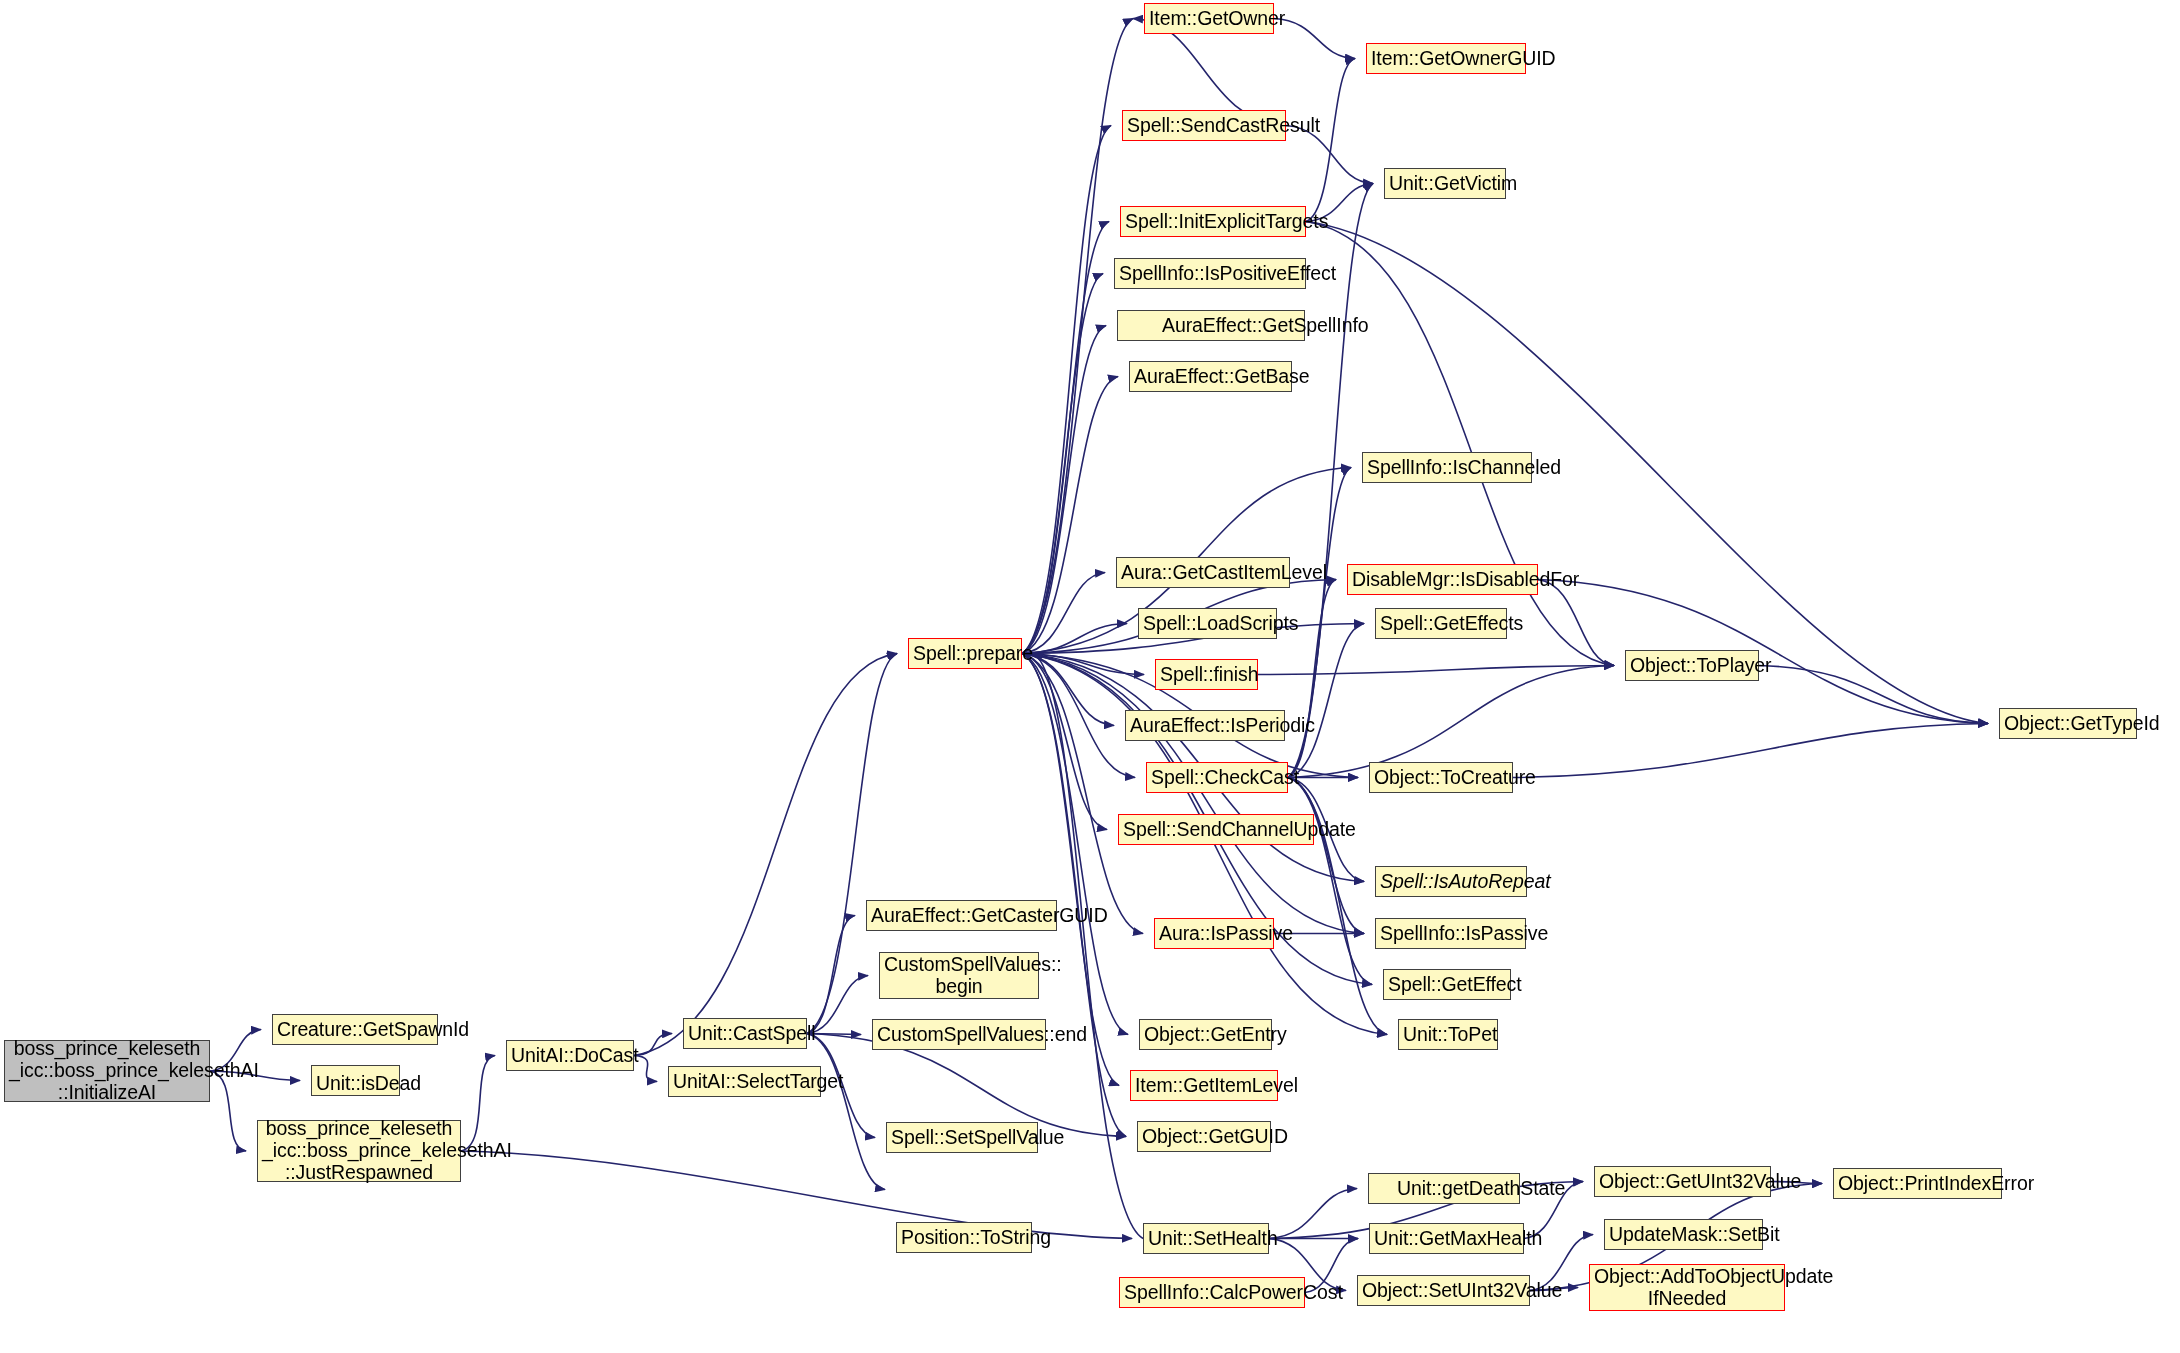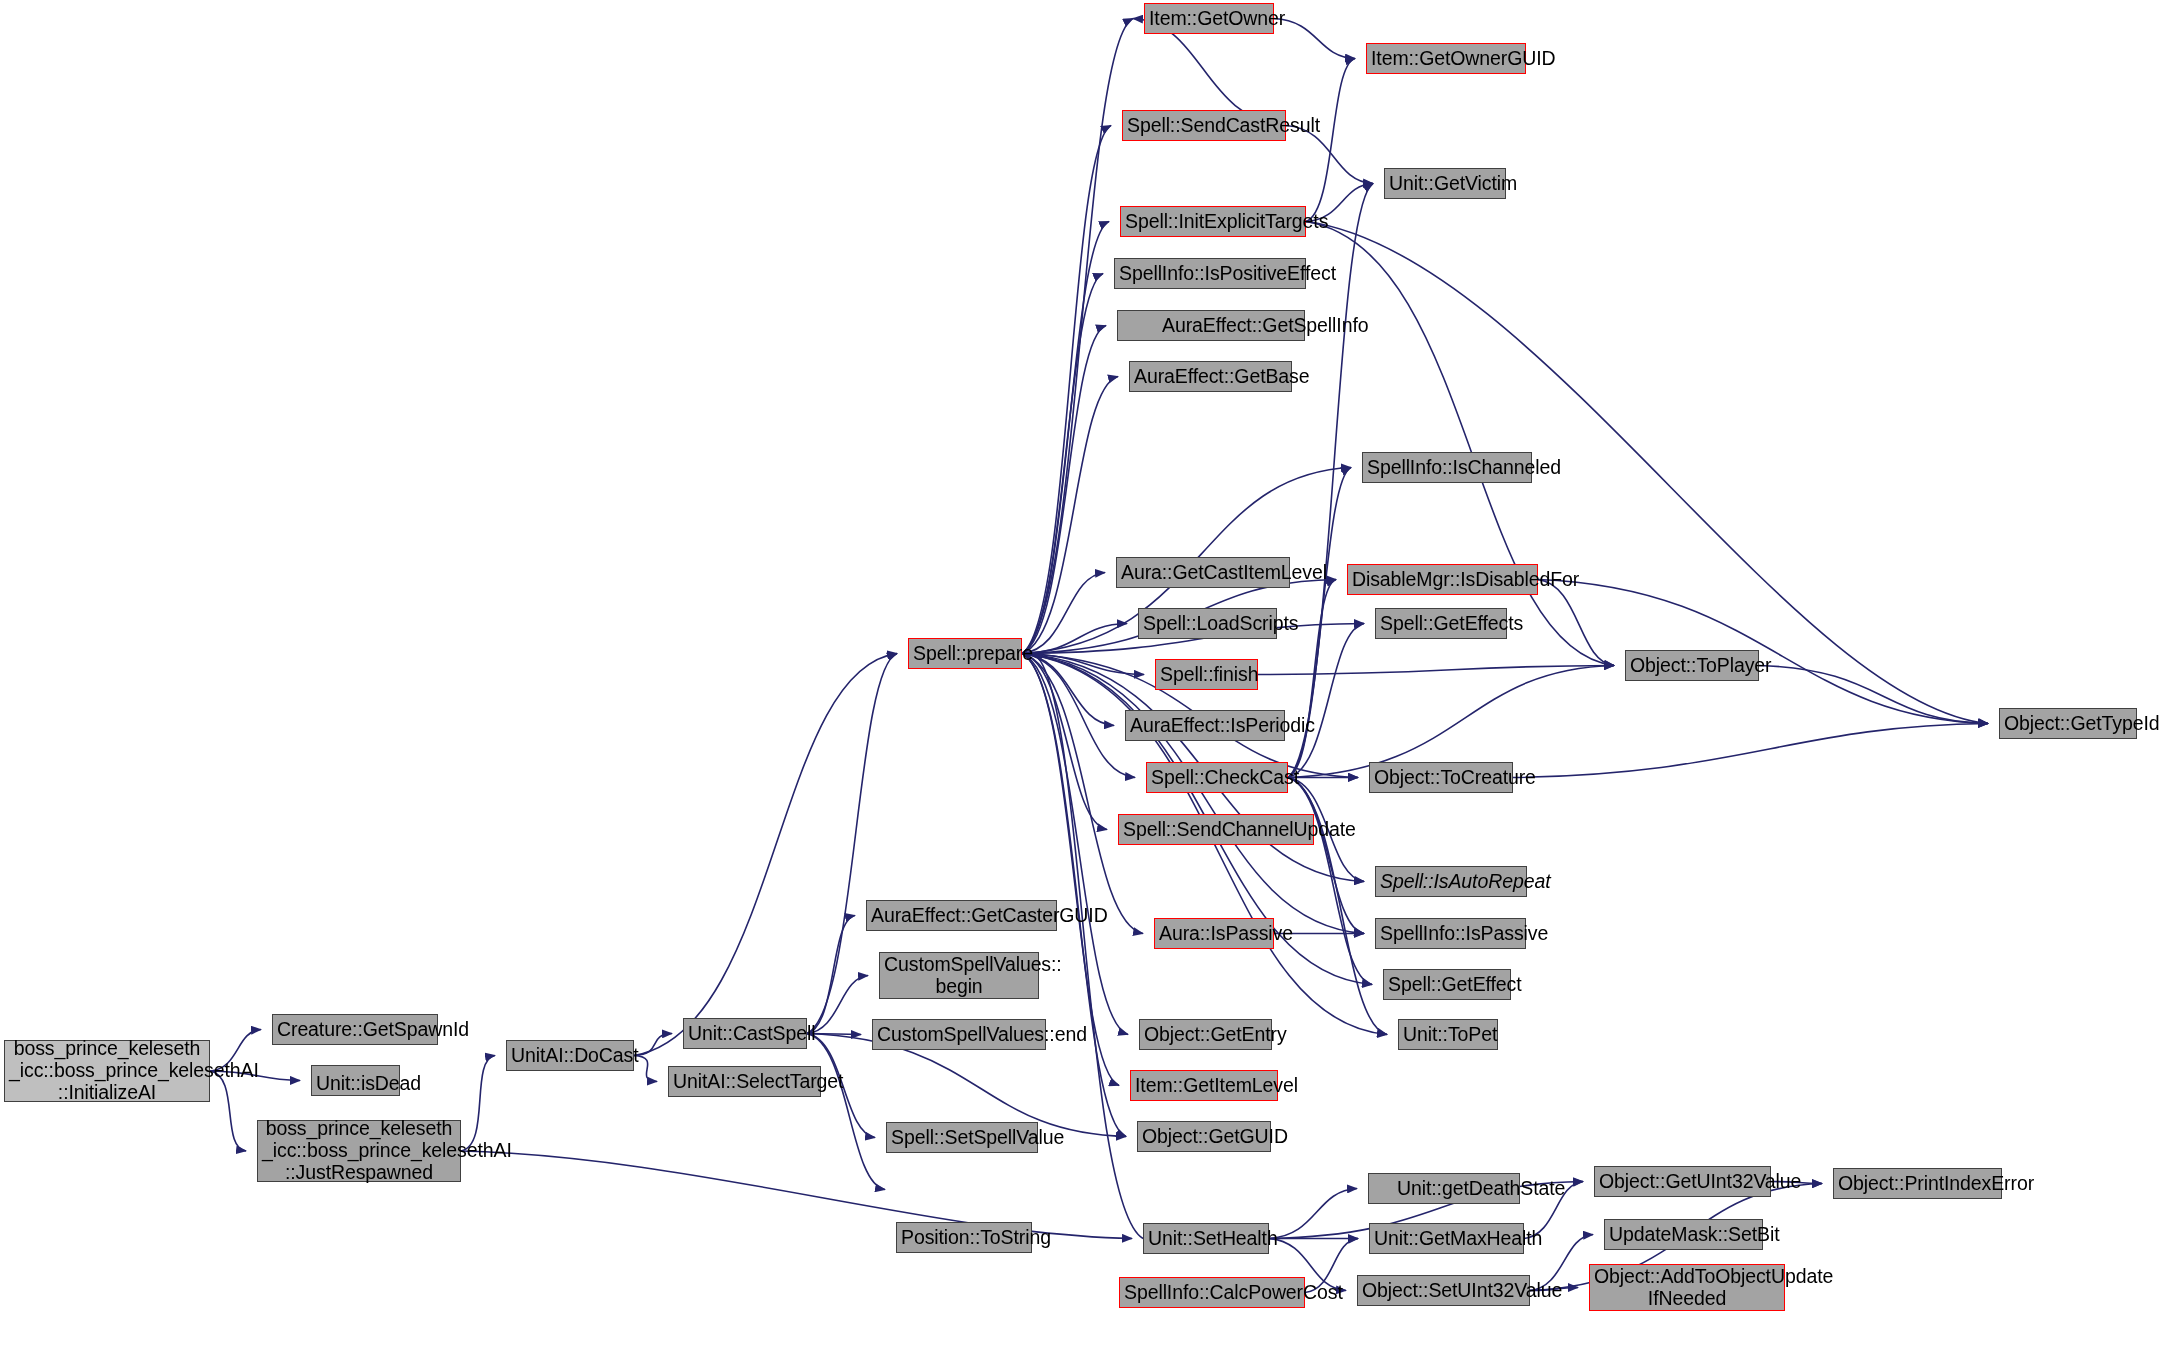--- a/index.html
+++ b/index.html
@@ -22,21 +22,21 @@
     height: 1353px;
     pointer-events: none;
   }
   .node {
     position: absolute;
     box-sizing: border-box;
     display: flex;
     align-items: center;
     justify-content: center;
     text-align: center;
-    background: #a3a3a3;
+    background: #fef9c3;
     border: 1px solid #404040;
     color: #000000;
     font-size: 19.5px;
     line-height: 1.12;
     white-space: pre-line;
     letter-spacing: -0.1px;
     padding: 0 4px;
   }
   .node.red {
     border: 1.6px solid #ff0000;

